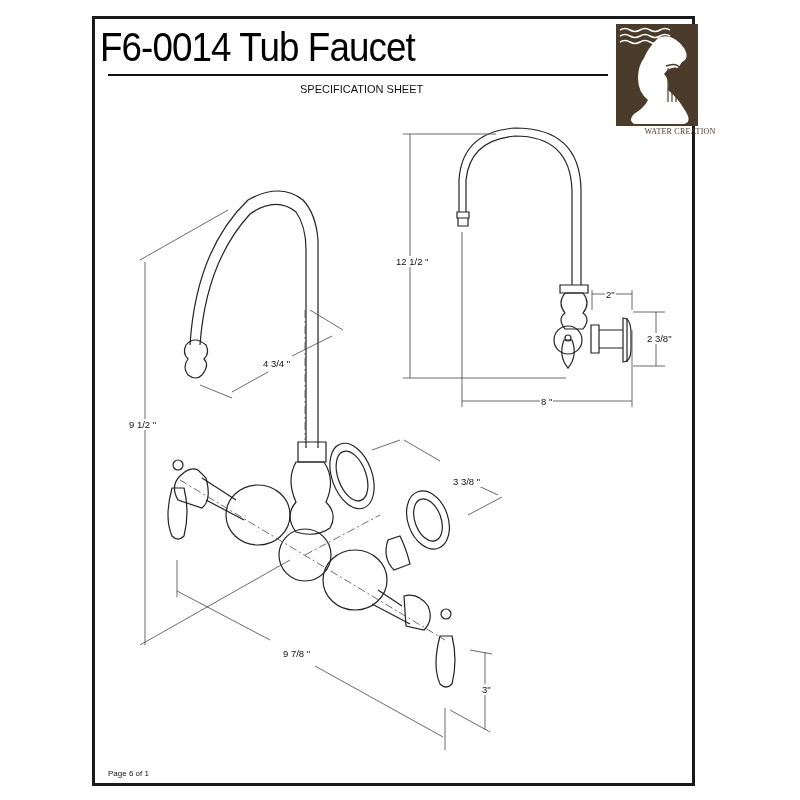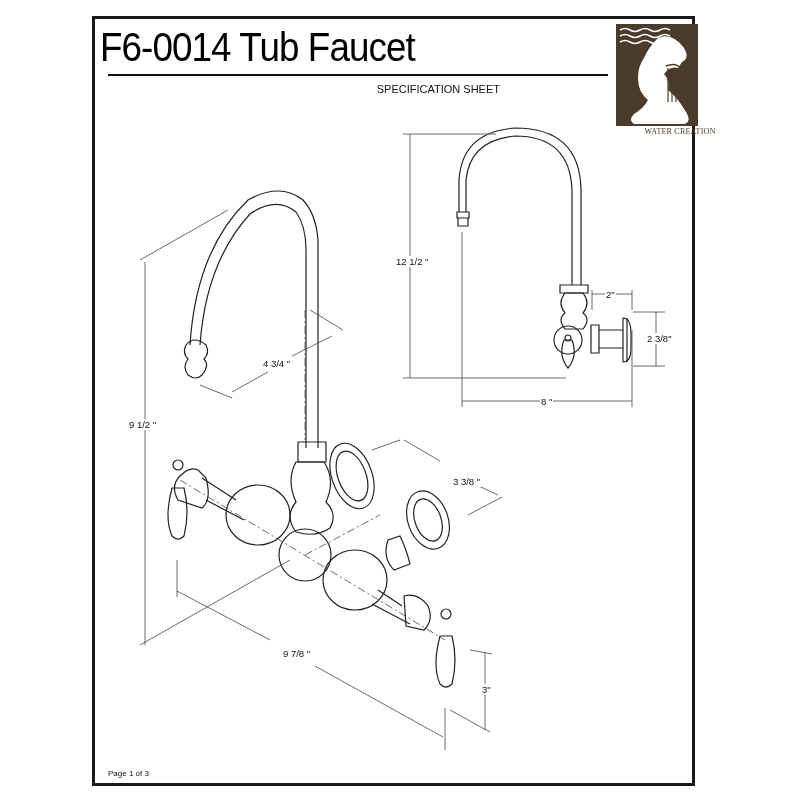--- a/index.html
+++ b/index.html
@@ -1,20 +1,20 @@
 <!DOCTYPE html>
 <html><head>
 <meta charset="utf-8">
 <style>
   html, body { margin:0; padding:0; background:#ffffff; }
   body { width:800px; height:800px; position:relative; overflow:hidden; font-family:"Liberation Sans", sans-serif; color:#111; }
   .sheet { position:absolute; left:92px; top:16px; width:603px; height:770px; border:3px solid #1a1a1a; box-sizing:border-box; background:#fff; }
   .title { position:absolute; left:100px; top:22px; font-family:"Liberation Sans", sans-serif; font-size:40px; letter-spacing:-1px; line-height:50px; color:#000; transform:scaleX(0.92); transform-origin:left top; white-space:nowrap; }
   .title-rule { position:absolute; left:108px; top:74px; width:500px; height:2px; background:#111; }
-  .subtitle { position:absolute; left:300px; top:83px; width:200px; text-align:right; font-size:11px; color:#111; }
+  .subtitle { position:absolute; left:300px; top:83px; width:200px; text-align:left; font-size:11px; color:#111; }
   .logo { position:absolute; left:616px; top:24px; width:82px; height:116px; }
   .logo-box { position:absolute; left:0; top:0; width:82px; height:102px; background:#4b3b2a; overflow:hidden; }
   .logo-text { position:absolute; left:0; top:103px; width:82px; text-align:center; font-family:"Liberation Serif", serif; font-size:8px; color:#4b3b2a; letter-spacing:0.2px; white-space:nowrap;margin-left:23px; }
   .footer { position:absolute; left:108px; top:769px; font-size:8px; color:#111; }
   svg.drawing { position:absolute; left:0; top:0; }
   .dim { position:absolute; font-size:9.5px; color:#111; background:#fff; padding:0 1px; white-space:nowrap; }
 </style>
 </head>
 <body>
 
@@ -120,13 +120,13 @@
 <div class="dim" style="left:540px;top:396px;">8 "</div>
 <div class="dim" style="left:605px;top:289px;">2"</div>
 <div class="dim" style="left:646px;top:333px;">2 3/8"</div>
 
 <div class="dim" style="left:128px;top:419px;">9 1/2 "</div>
 <div class="dim" style="left:262px;top:358px;">4 3/4 "</div>
 <div class="dim" style="left:452px;top:476px;">3 3/8 "</div>
 <div class="dim" style="left:282px;top:648px;">9 7/8 "</div>
 <div class="dim" style="left:481px;top:684px;">3"</div>
 
-<div class="footer">Page 1 of 3</div>
+<div class="footer">Page 6 of 1</div>
 
 </body></html>

